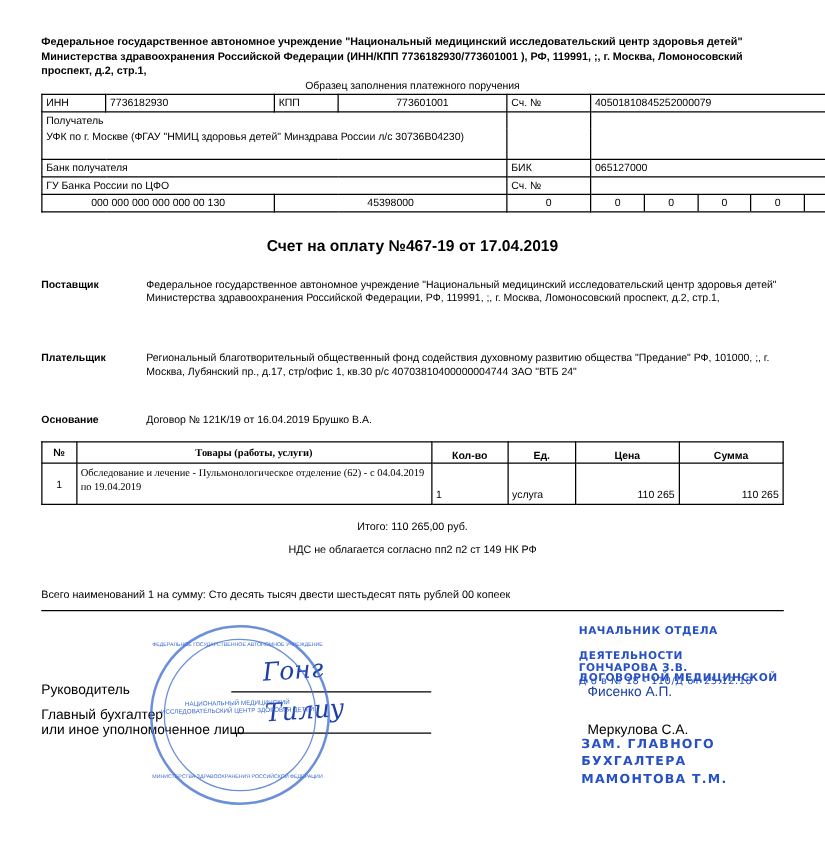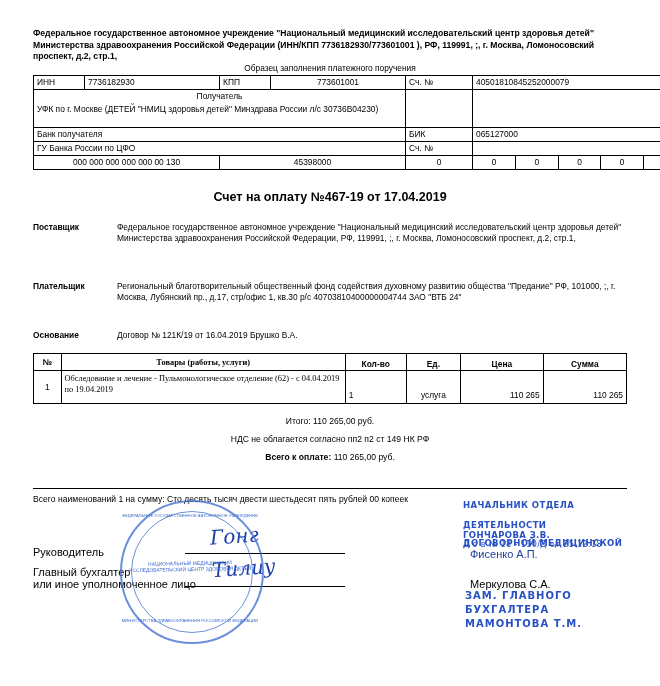--- a/index.html
+++ b/index.html
@@ -48,21 +48,21 @@
     border-collapse: collapse;
     font-size: 8.4px;
   }
   table.pay td {
     border: 1px solid #000;
     padding: 1px 3px;
     vertical-align: top;
     height: 11px;
     line-height: 10.5px;
   }
-  .nb-b { border-bottom: none !important; text-align: center; }
+  .nb-b { border-bottom: none !important; }
   .nb-t { border-top: none !important; }
   .c { text-align: center; }
   
   .inv-title {
     position: absolute;
     left: 33px;
     top: 190px;
     width: 594px;
     text-align: center;
     font-size: 12.5px;
@@ -106,39 +106,38 @@
   table.goods td {
     border: 1px solid #000;
     padding: 2px 3px;
     vertical-align: top;
     line-height: 11px;
     margin-top: 40px;
   }
   .g-num { width: 22px; text-align: center; vertical-align: middle !important; }
   .g-name { width: 300px; font-family: Liberation Serif, serif; }
   .g-qty { width: 58px; text-align: left; vertical-align: bottom !important;}
-  .g-unit { width: 50px; text-align: center; vertical-align: bottom !important;}
+  .g-unit { width: 50px; text-align: left; vertical-align: bottom !important;}
   .g-price { width: 82px; text-align: right; vertical-align: bottom !important;}
   .g-sum { width: 82px; text-align: right; vertical-align: bottom !important;}
   
   .totals {
     position: absolute;
     left: 33px;
     width: 594px;
     text-align: center;
     font-size: 8.6px;
   }
   .totals b { font-weight: bold; }
   .amount-words {
     position: absolute;
     left: 33px;
     top: 470px;
     width: 594px;
     font-size: 8.6px;
-    margin-top: 24px;
   }
   
   .sig-label {
     position: absolute;
     font-size: 11px;
     line-height: 12px;
   }
   .sig-line {
     position: absolute;
     border-bottom: 1px solid #000;
@@ -214,21 +213,21 @@
       <td style="width:128px" class="c">773601001</td>
       <td style="width:60px">Сч. №</td>
       <td>40501810845252000079</td>
     </tr>
     <tr>
       <td colspan="4" class="nb-b">Получатель</td>
       <td rowspan="2"></td>
       <td rowspan="2"></td>
     </tr>
     <tr>
-      <td colspan="4" class="nb-t" style="height:22px">УФК по г. Москве (ДЕТЕЙ "НМИЦ здоровья детей" Минздрава России л/с 30736В04230)</td>
+      <td colspan="4" class="nb-t" style="height:22px">УФК по г. Москве (ФГАУ "НМИЦ здоровья детей" Минздрава России л/с 30736В04230)</td>
     </tr>
     <tr>
       <td colspan="4">Банк получателя</td>
       <td>БИК</td>
       <td>065127000</td>
     </tr>
     <tr>
       <td colspan="4">ГУ Банка России по ЦФО</td>
       <td>Сч. №</td>
       <td></td>
@@ -290,24 +289,20 @@
       <td class="g-sum">110 265</td>
     </tr>
   </tbody>
     </table>
 
   <div class="totals" style="top:416px">
     <span>Итого:</span>
     <span>110 265,00 руб.</span>
   </div>
   <div class="totals" style="top:434px">НДС не облагается согласно пп2 п2 ст 149 НК РФ</div>
-  <div class="totals" style="top:452px">
-    <b>Всего к оплате:</b>
-    <span>110 265,00 руб.</span>
-  </div>
 
   <div class="amount-words">Всего наименований 1 на сумму: Сто десять тысяч двести шестьдесят пять рублей 00 копеек</div>
 
   <div class="sig-line" style="left:33px;top:488px;width:594px"></div>
 
   <div class="sig-label" style="left:33px;top:546px">Руководитель</div>
   <div class="sig-line" style="left:185px;top:553px;width:160px"></div>
   <div class="handwrite" style="left:210px;top:524px;font-size:20px;transform:rotate(-4deg)">Гонг</div>
   <div class="sig-label" style="left:470px;top:548px;color:#1b3fa0">Фисенко А.П.</div>
 

